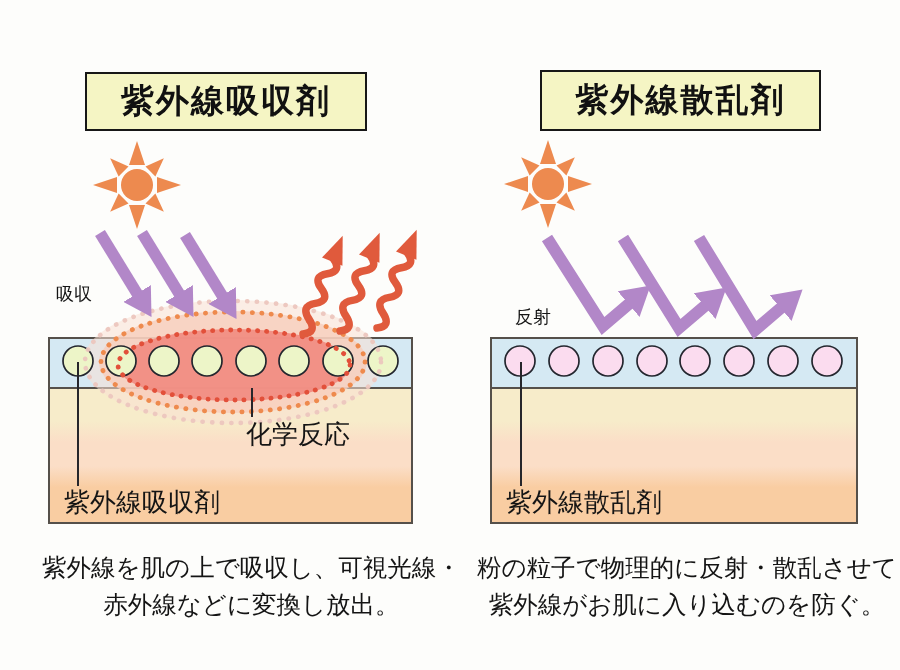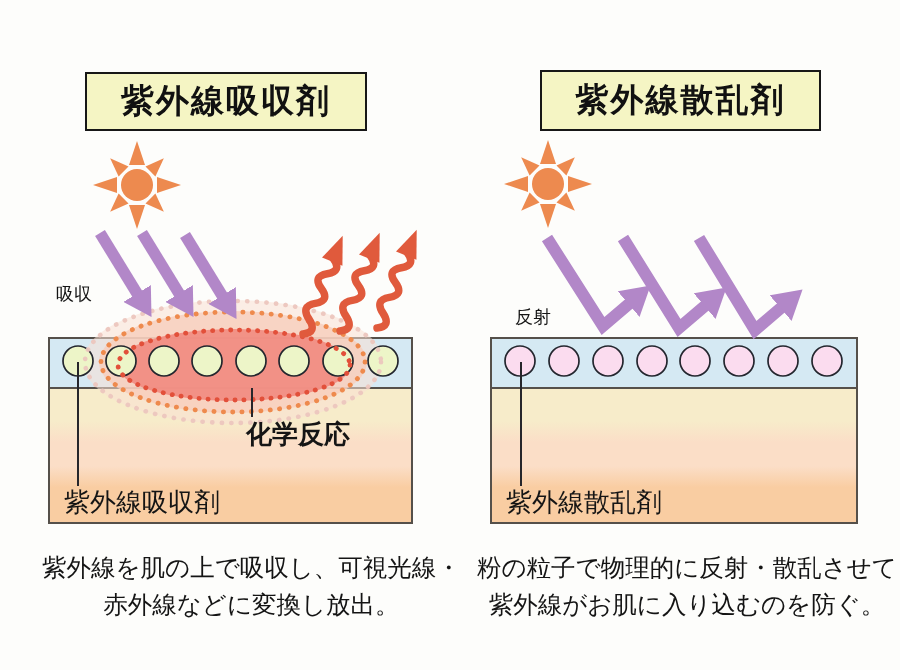--- a/index.html
+++ b/index.html
@@ -174,21 +174,21 @@
 
     <g stroke="#b287c8" stroke-width="12" fill="none" stroke-linejoin="miter">
       <path d="M547,238 L603,326 L630,303" marker-end="url(#mP)"></path>
       <path d="M623,238 L679,328 L706,305" marker-end="url(#mP)"></path>
       <path d="M699,238 L755,330 L782,307" marker-end="url(#mP)"></path>
     </g>
   </svg>
 
   <div class="label small-label" style="left:56px;top:285px;">吸収</div>
   <div class="label small-label" style="left:515px;top:308px;">反射</div>
-  <div class="label" style="left:246px;top:420px;font-weight:bold;">化学反応</div>
+  <div class="label" style="left:246px;top:420px;">化学反応</div>
   <div class="label" style="left:64px;top:488px;">紫外線吸収剤</div>
   <div class="label" style="left:506px;top:488px;">紫外線散乱剤</div>
 
   <div class="caption" style="left:42px;top:549px;">
     <div>紫外線を肌の上で吸収し、可視光線・</div>
     <div>赤外線などに変換し放出。</div>
   </div>
   <div class="caption" style="left:477px;top:549px;">
     <div>粉の粒子で物理的に反射・散乱させて</div>
     <div>紫外線がお肌に入り込むのを防ぐ。</div>

